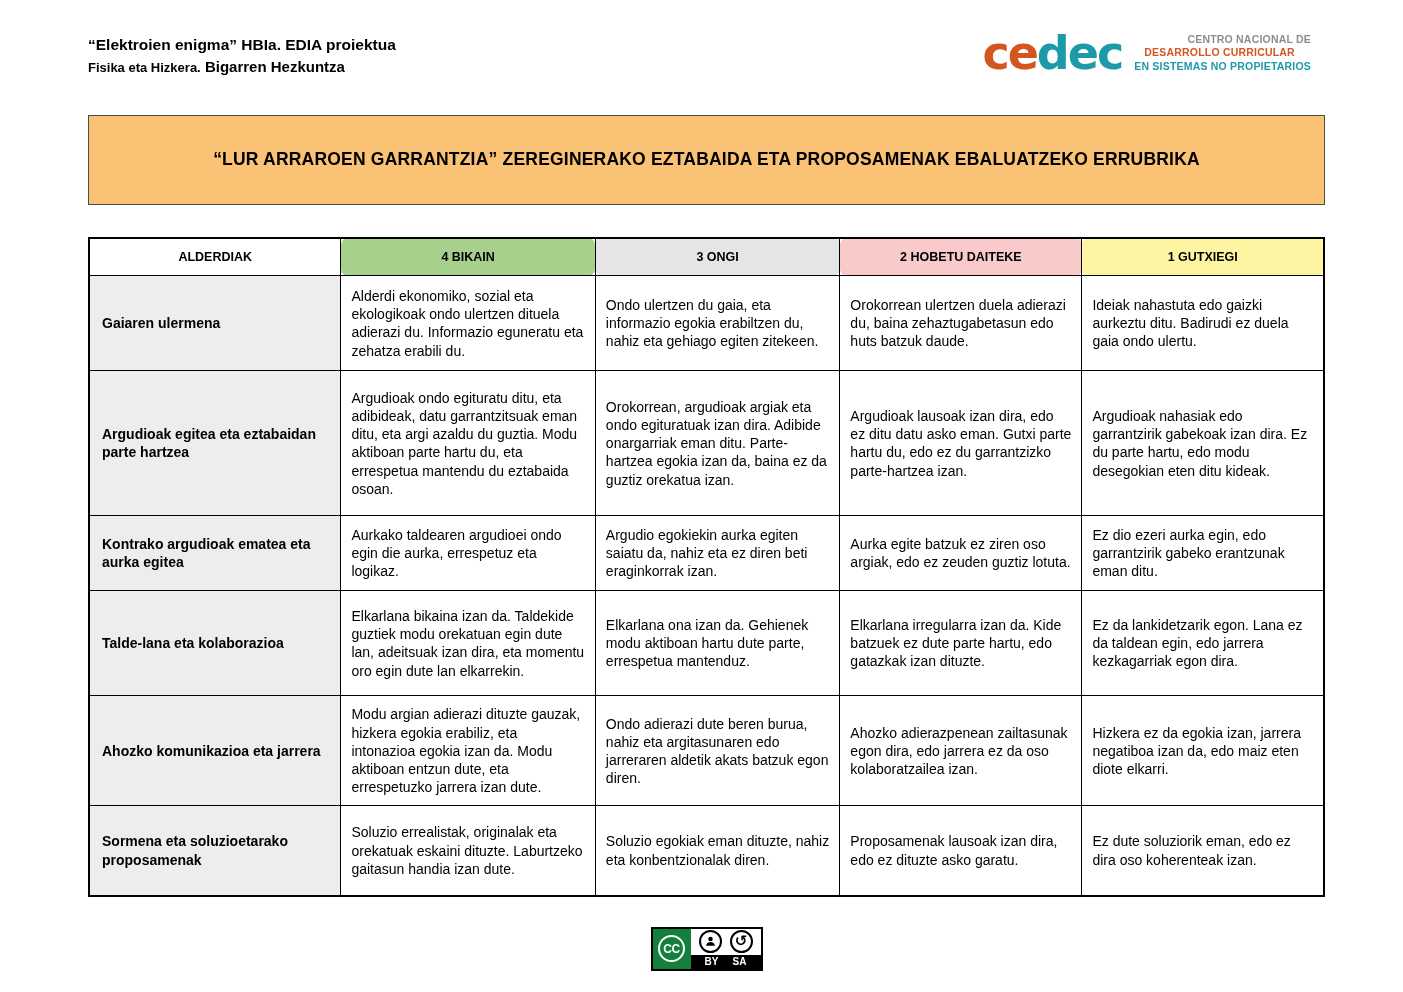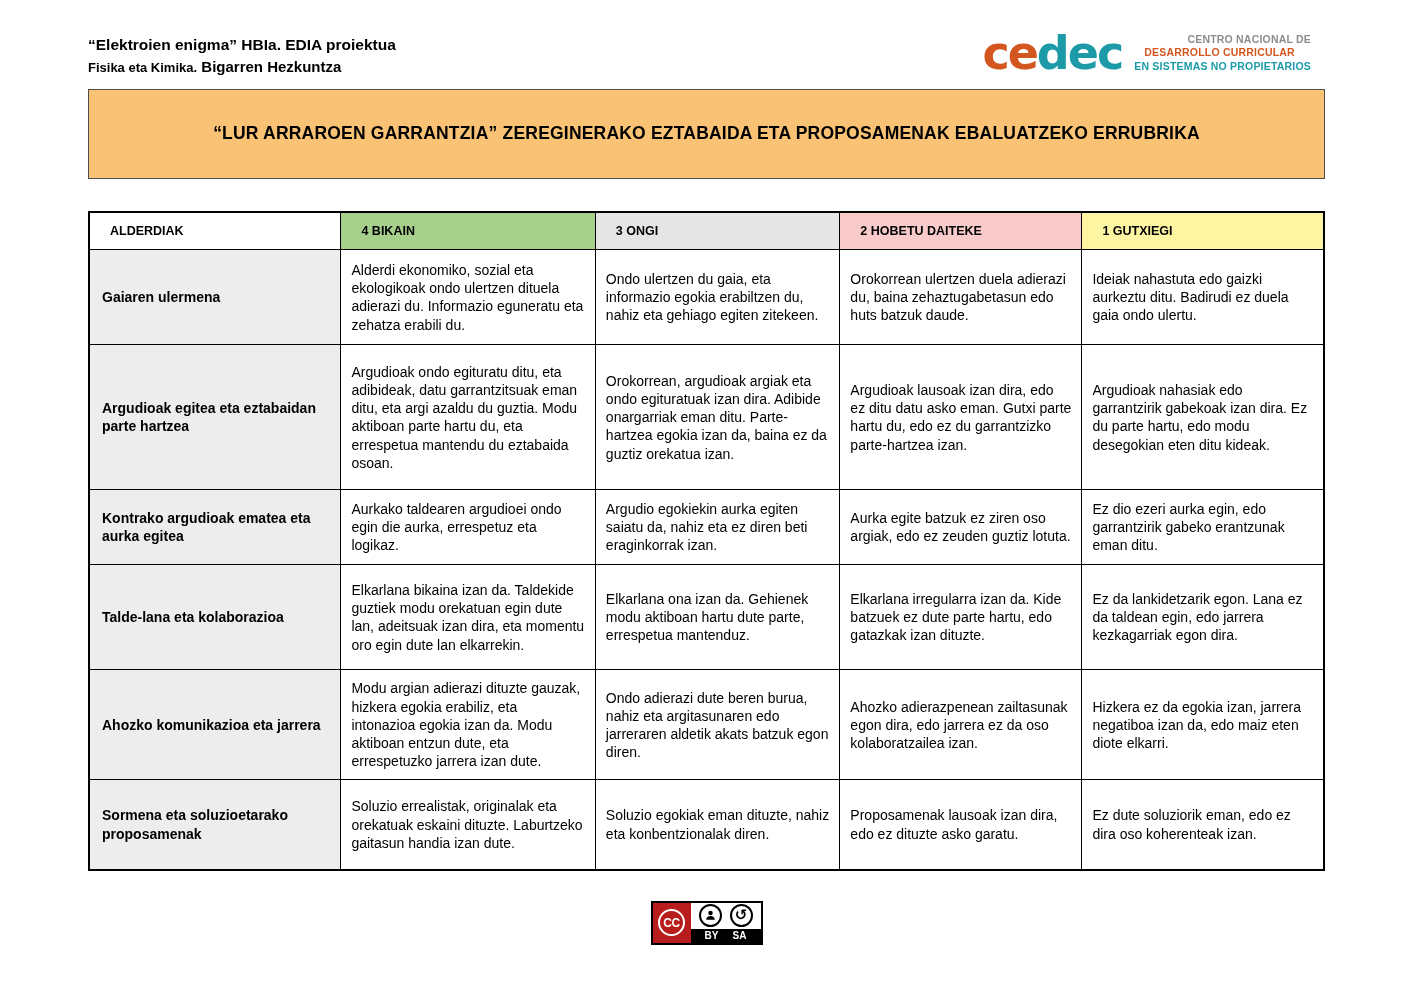--- a/index.html
+++ b/index.html
@@ -19,62 +19,62 @@
   .project-line2 { font-size: 15px; }
   .project-line2 .small-part { font-size: 13px; }
 
   .logo-block { display: flex; align-items: center; gap: 12px; padding-right: 14px; }
   .logo-word { font-family: "DejaVu Sans", sans-serif; font-size: 46px; font-weight: bold; letter-spacing: -2px; line-height: 1; }
   .logo-tagline { font-size: 10.5px; font-weight: bold; line-height: 1.3; letter-spacing: 0.2px; }
   .tagline-1 { color: #8d8d8d; text-align: right; }
 
   
   .banner {
-    margin-top: 12px; height: 90px;
+    margin-top: 38px; height: 90px;
     border: 1px solid #4d4d4d;
     display: flex; align-items: center; justify-content: center;
     text-align: center; font-weight: bold; font-size: 17.5px;
     padding: 0 50px; letter-spacing: 0.2px;
   }
 
   
   table.rubric { margin-top: 32px; width: 100%; border-collapse: collapse; table-layout: fixed; border: 2px solid #000; }
   table.rubric th, table.rubric td { border: 1px solid #000; vertical-align: middle; }
-  table.rubric th { height: 38px; font-size: 12.5px; font-weight: bold; text-align: left; padding: 2px 20px; }
+  table.rubric th { height: 38px; font-size: 12.5px; font-weight: bold; text-align: center; padding: 2px 20px; border-radius: 7px; }
   td.category { background: #ededed; font-weight: bold; font-size: 14px; padding: 6px 12px; line-height: 1.3; }
   td.cell { font-size: 14px; padding: 6px 10px; line-height: 1.3; }
   tr.row-1 { height: 95px; }
   tr.row-2 { height: 145px; }
   tr.row-3 { height: 75px; }
   tr.row-4 { height: 105px; }
   tr.row-5 { height: 110px; }
   tr.row-6 { height: 90px; }
 
   
   .footer { margin-top: 30px; text-align: center; }
   .cc-badge { display: inline-flex; border: 2px solid #000; background: #000; height: 44px; width: 112px; text-decoration: none; }
-  .cc-left { width: 38px; display: flex; align-items: center; justify-content: center; background: #b91c1c; }
+  .cc-left { width: 38px; display: flex; align-items: center; justify-content: center; background: #15803d; }
   .cc-ring { width: 27px; height: 27px; border: 2.5px solid #fff; border-radius: 50%; color: #fff; font-weight: bold; font-size: 12px; display: flex; align-items: center; justify-content: center; letter-spacing: -0.5px; }
   .cc-right { flex: 1; display: flex; flex-direction: column; }
   .cc-icons { flex: 1; background: #fff; display: flex; align-items: center; justify-content: space-evenly; }
   .cc-circle { width: 23px; height: 23px; border: 2px solid #000; border-radius: 50%; display: flex; align-items: center; justify-content: center; color: #000; }
   .cc-sa-glyph { font-family: "DejaVu Sans", sans-serif; font-size: 15px; font-weight: bold; line-height: 1; }
   .cc-labels { background: #000; color: #fff; font-size: 10px; font-weight: bold; display: flex; justify-content: space-evenly; padding: 1px 0 2px; }
   .license-line { margin-top: 9px; font-size: 12.5px; }
   .license-link { text-decoration: underline; }
 </style>
 </head>
 <body>
 
 <div class="page">
 
   <div class="top-header">
     <div class="project-info">
       <div class="project-line1">“Elektroien enigma” HBIa. EDIA proiektua</div>
-      <div class="project-line2"><span class="small-part">Fisika eta Kimika.</span><span> Bigarren Hezkuntza</span></div>
+      <div class="project-line2"><span class="small-part">Fisika eta Hizkera.</span><span> Bigarren Hezkuntza</span></div>
     </div>
     <div class="logo-block">
       <div class="logo-word"><span style="color: rgb(212, 86, 31);">ce</span><span style="color: rgb(29, 154, 168);">dec</span></div>
       <div class="logo-tagline">
         <div class="tagline-1">CENTRO NACIONAL DE</div>
         <div style="color: rgb(212, 86, 31); margin-left: 10px;">DESARROLLO CURRICULAR</div>
         <div style="color: rgb(29, 154, 168);">EN SISTEMAS NO PROPIETARIOS</div>
       </div>
     </div>
   </div>

